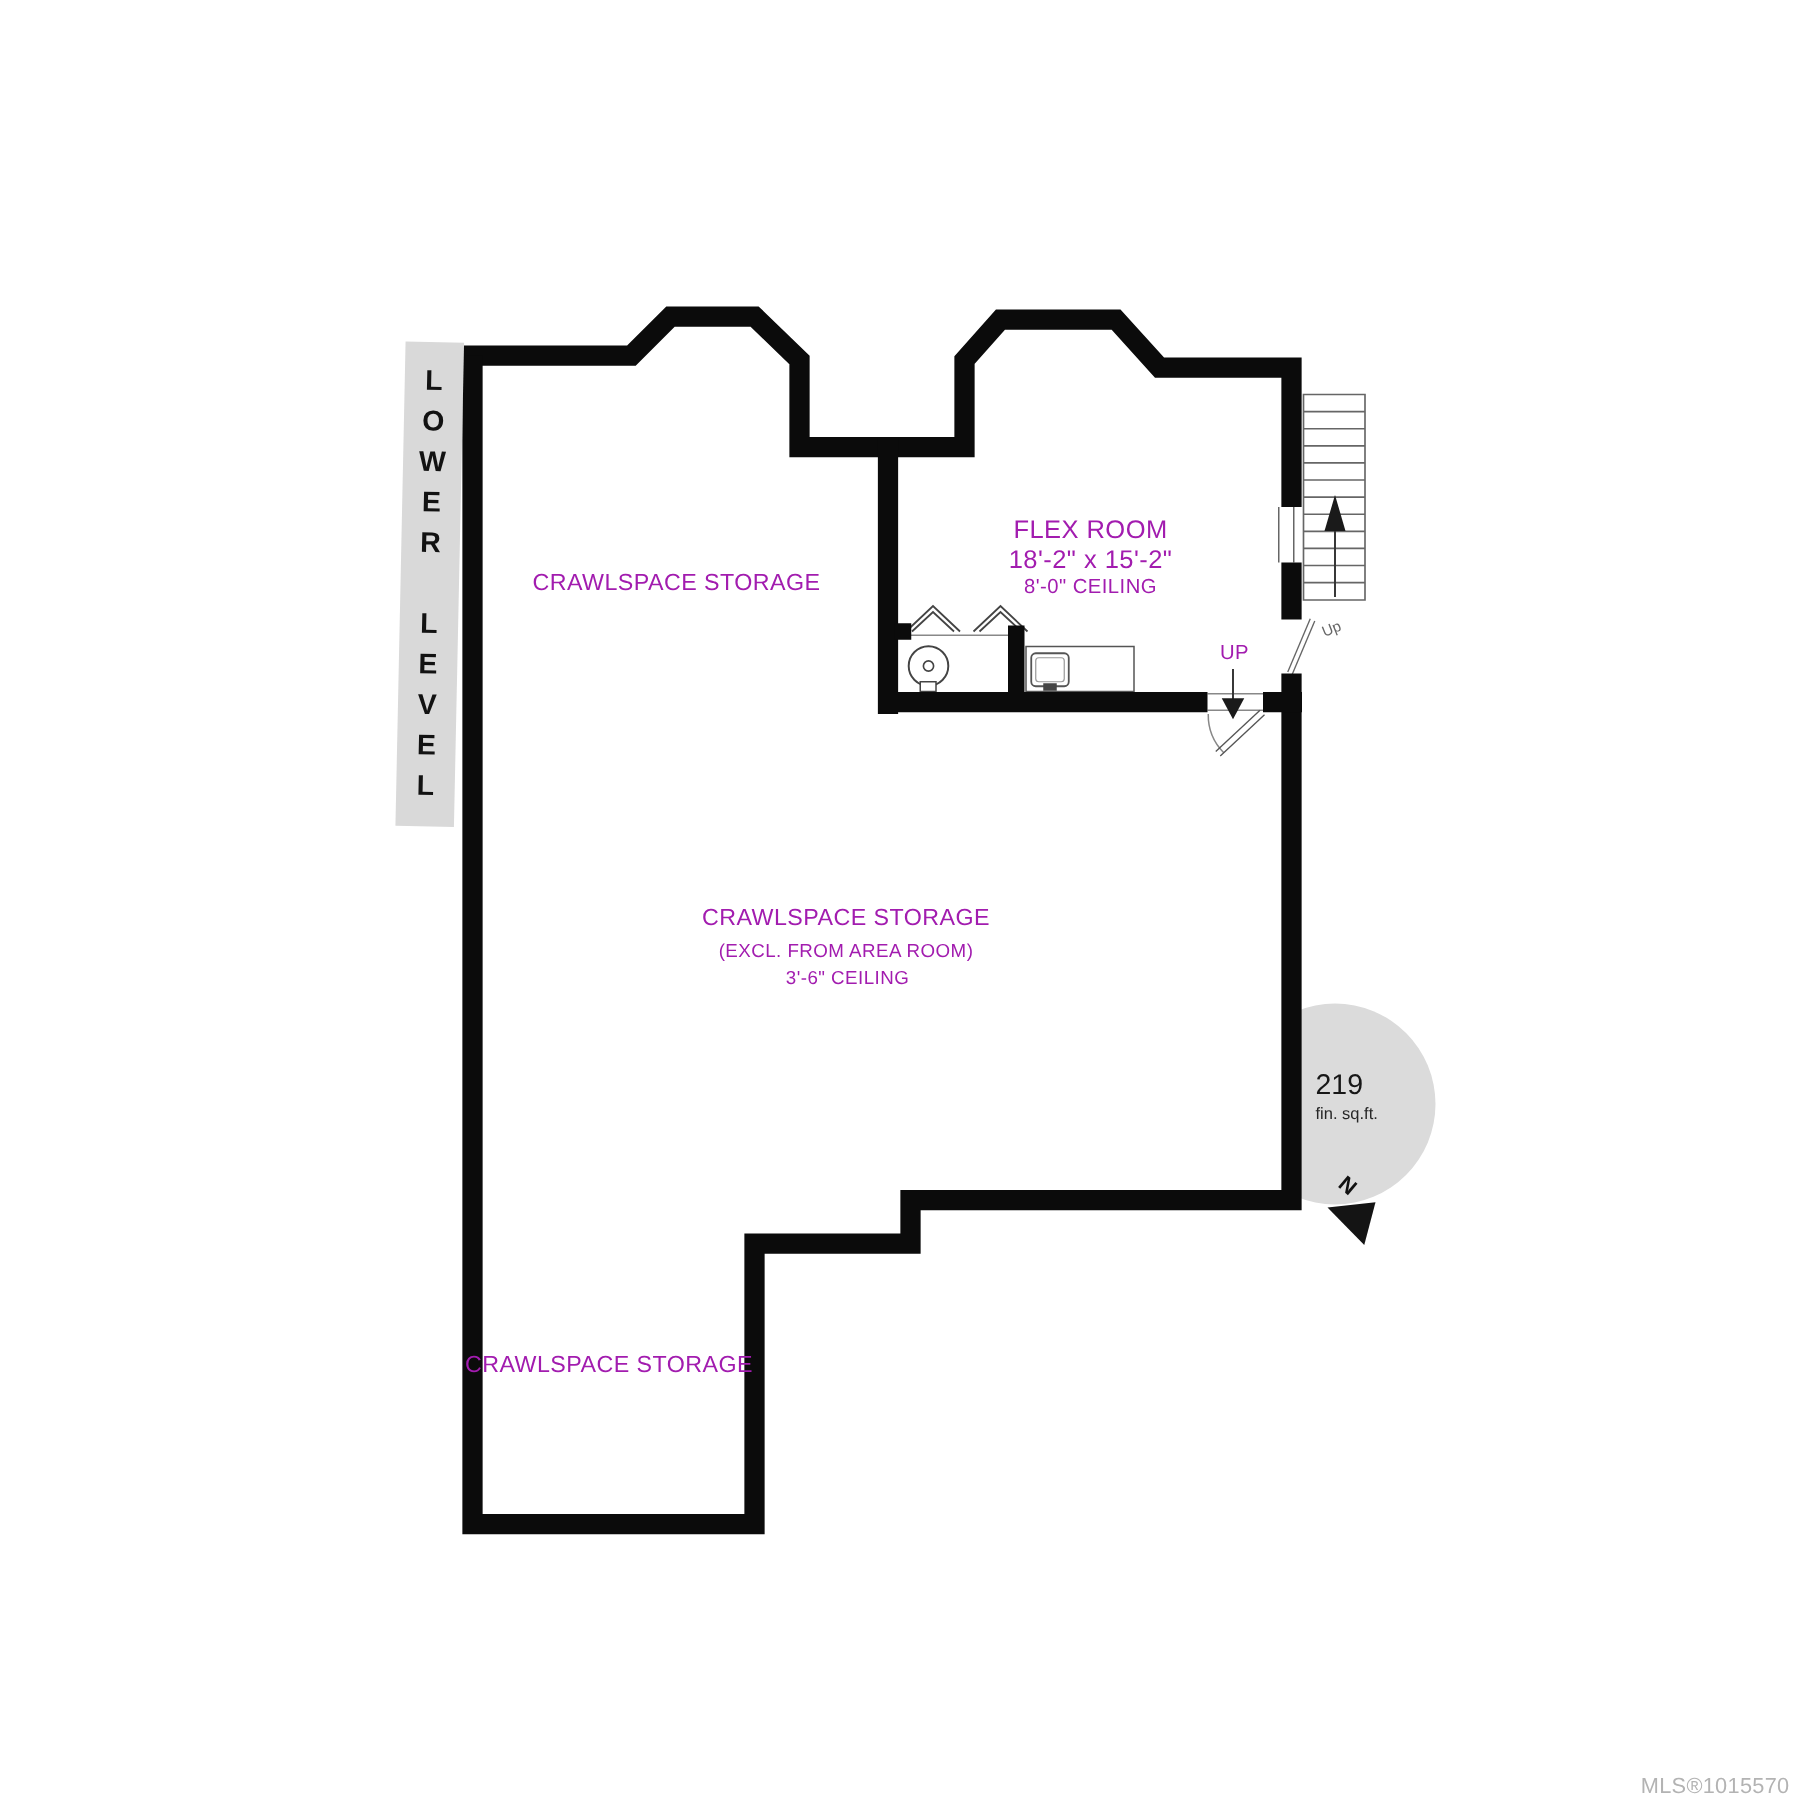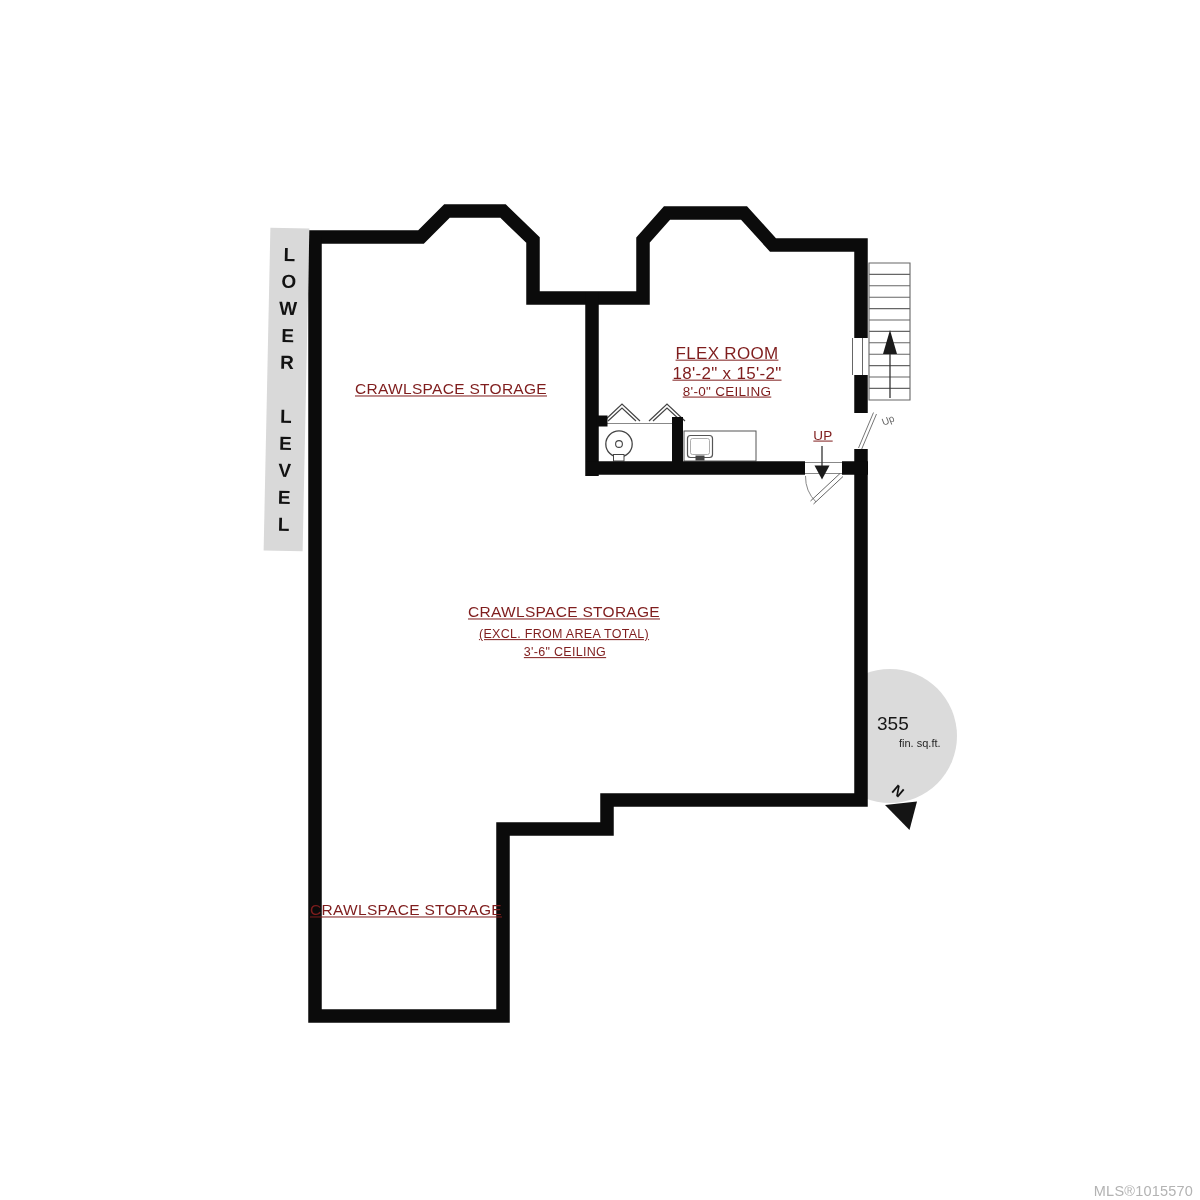--- a/index.html
+++ b/index.html
@@ -3,39 +3,39 @@
 <meta charset="utf-8">
 <style>
   html,body{margin:0;padding:0;}
   body{
     width:1200px;height:1200px;position:relative;background:#ffffff;
     font-family:"Liberation Sans", sans-serif;overflow:hidden;color:#1b1b1b;
   }
   #plan-svg{position:absolute;left:0;top:0;}
   .label{
     position:absolute;transform:translate(-50%,-50%);
-    white-space:nowrap;color:#7f1d1d;letter-spacing:.3px;line-height:1.1;text-decoration:underline;
+    white-space:nowrap;color:#a21caf;letter-spacing:.3px;line-height:1.1;
   }
   .room-title{font-size:15.5px;text-align:right;}
   .flex-name{font-size:17px;}
   .flex-dims{font-size:17px;}
   .ceiling-sm{font-size:13.5px;}
   .note-sm{font-size:12.5px;}
   .up-label{font-size:13.5px;}
   .band{
     position:absolute;left:267px;top:228px;width:39px;height:323px;
     background:#d9d9d9;transform:rotate(1.2deg);
     display:flex;align-items:center;justify-content:center;
   }
   .band-letters{
     white-space:pre-line;text-align:center;font-size:19px;line-height:27px;
     font-weight:600;color:#121212;
   }
   .area-value{position:absolute;left:877px;top:724px;transform:translate(0,-50%);font-size:19px;color:#171717;}
-  .area-unit{position:absolute;left:877px;top:743px;transform:translate(0,-50%);font-size:11px;color:#262626;margin-left:22px;}
+  .area-unit{position:absolute;left:877px;top:743px;transform:translate(0,-50%);font-size:11px;color:#262626;}
   .compass-n{position:absolute;left:898px;top:791px;transform:translate(-50%,-50%) rotate(40deg);font-size:14.5px;font-weight:600;color:#111;}
   .stair-door-up{position:absolute;left:888px;top:420px;transform:translate(-50%,-50%) rotate(-22deg);font-size:10px;color:#666;letter-spacing:0;}
   .mls{position:absolute;right:7px;top:1183px;font-size:14.5px;color:#b3b3b3;letter-spacing:.2px;margin-left:28px;}
 </style>
 </head>
 <body>
 
 <svg id="plan-svg" width="1200" height="1200" viewBox="0 0 1200 1200">
 
   <circle cx="890" cy="736" r="67" fill="#dbdbdb"></circle>
@@ -132,27 +132,27 @@
 L</div>
 </div>
 
 <div class="label room-title" style="left:451px;top:389px;">CRAWLSPACE STORAGE</div>
 
 <div class="label flex-name" style="left:727px;top:354px;">FLEX ROOM</div>
 <div class="label flex-dims" style="left:727px;top:374px;">18'-2" x 15'-2"</div>
 <div class="label ceiling-sm" style="left:727px;top:392px;">8'-0" CEILING</div>
 
 <div class="label room-title" style="left:564px;top:612px;">CRAWLSPACE STORAGE</div>
-<div class="label note-sm" style="left:564px;top:635px;">(EXCL. FROM AREA TOTAL)</div>
+<div class="label note-sm" style="left:564px;top:635px;">(EXCL. FROM AREA ROOM)</div>
 <div class="label note-sm" style="left:565px;top:653px;">3'-6" CEILING</div>
 
 <div class="label room-title" style="left:406px;top:910px;">CRAWLSPACE STORAGE</div>
 
 <div class="label up-label" style="left:823px;top:436px;">UP</div>
 
 <div class="stair-door-up">Up</div>
 
-<div class="area-value">355</div>
+<div class="area-value">219</div>
 <div class="area-unit">fin. sq.ft.</div>
 
 <div class="compass-n">N</div>
 
 <div class="mls">MLS®1015570</div>
 
 </body></html>

